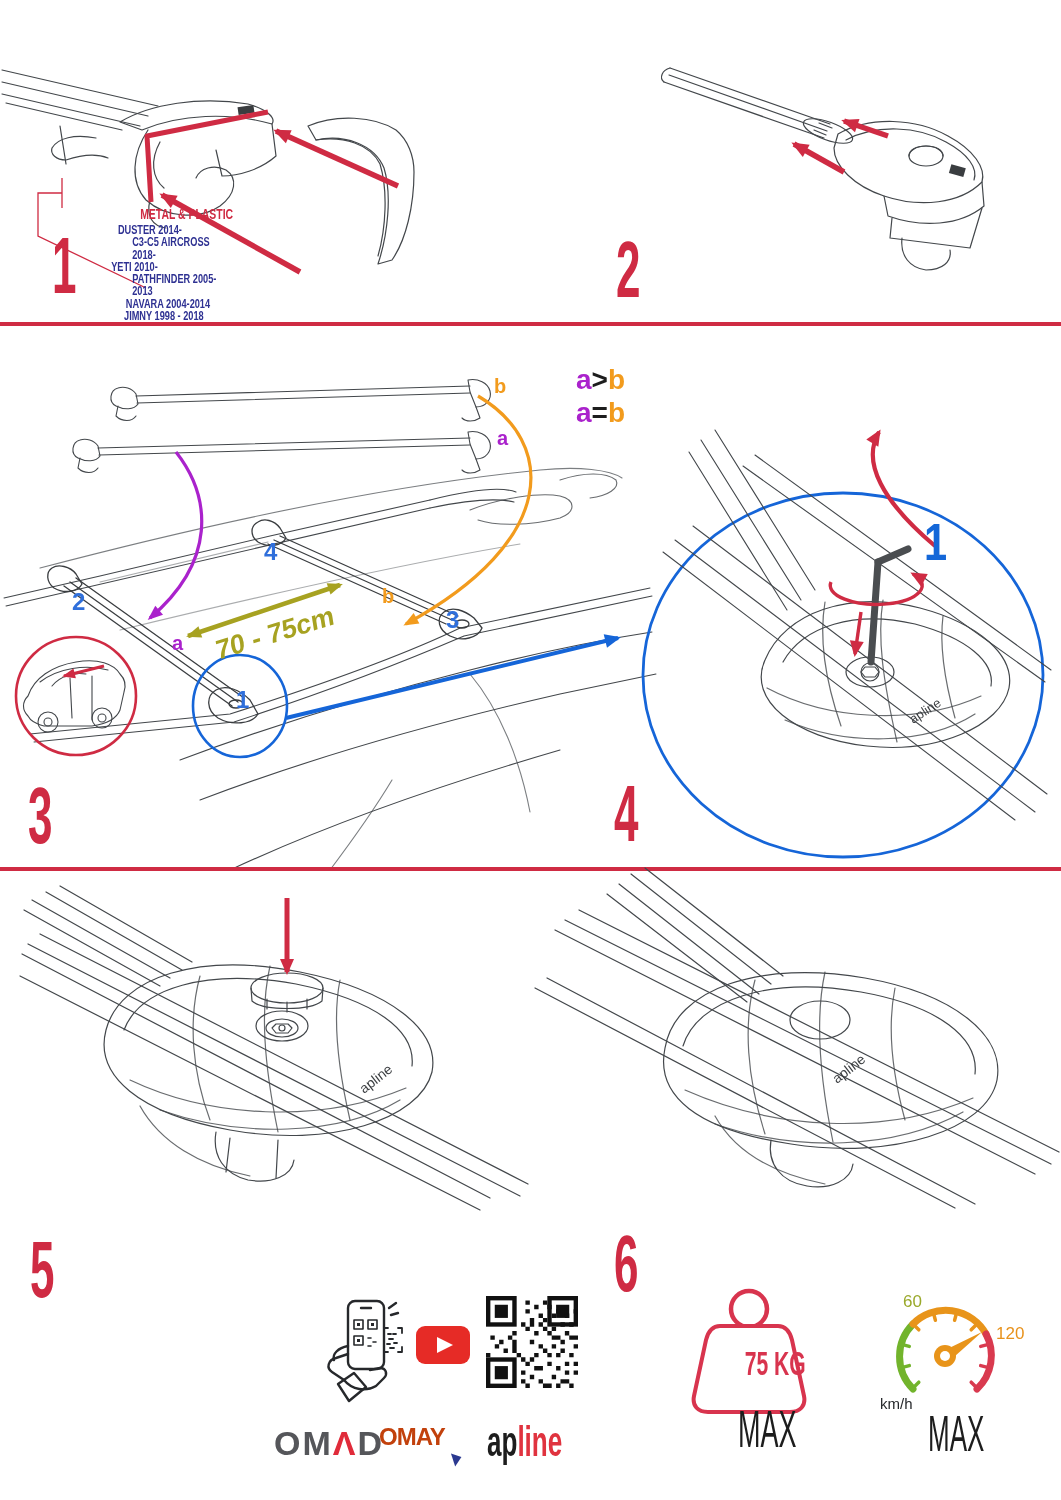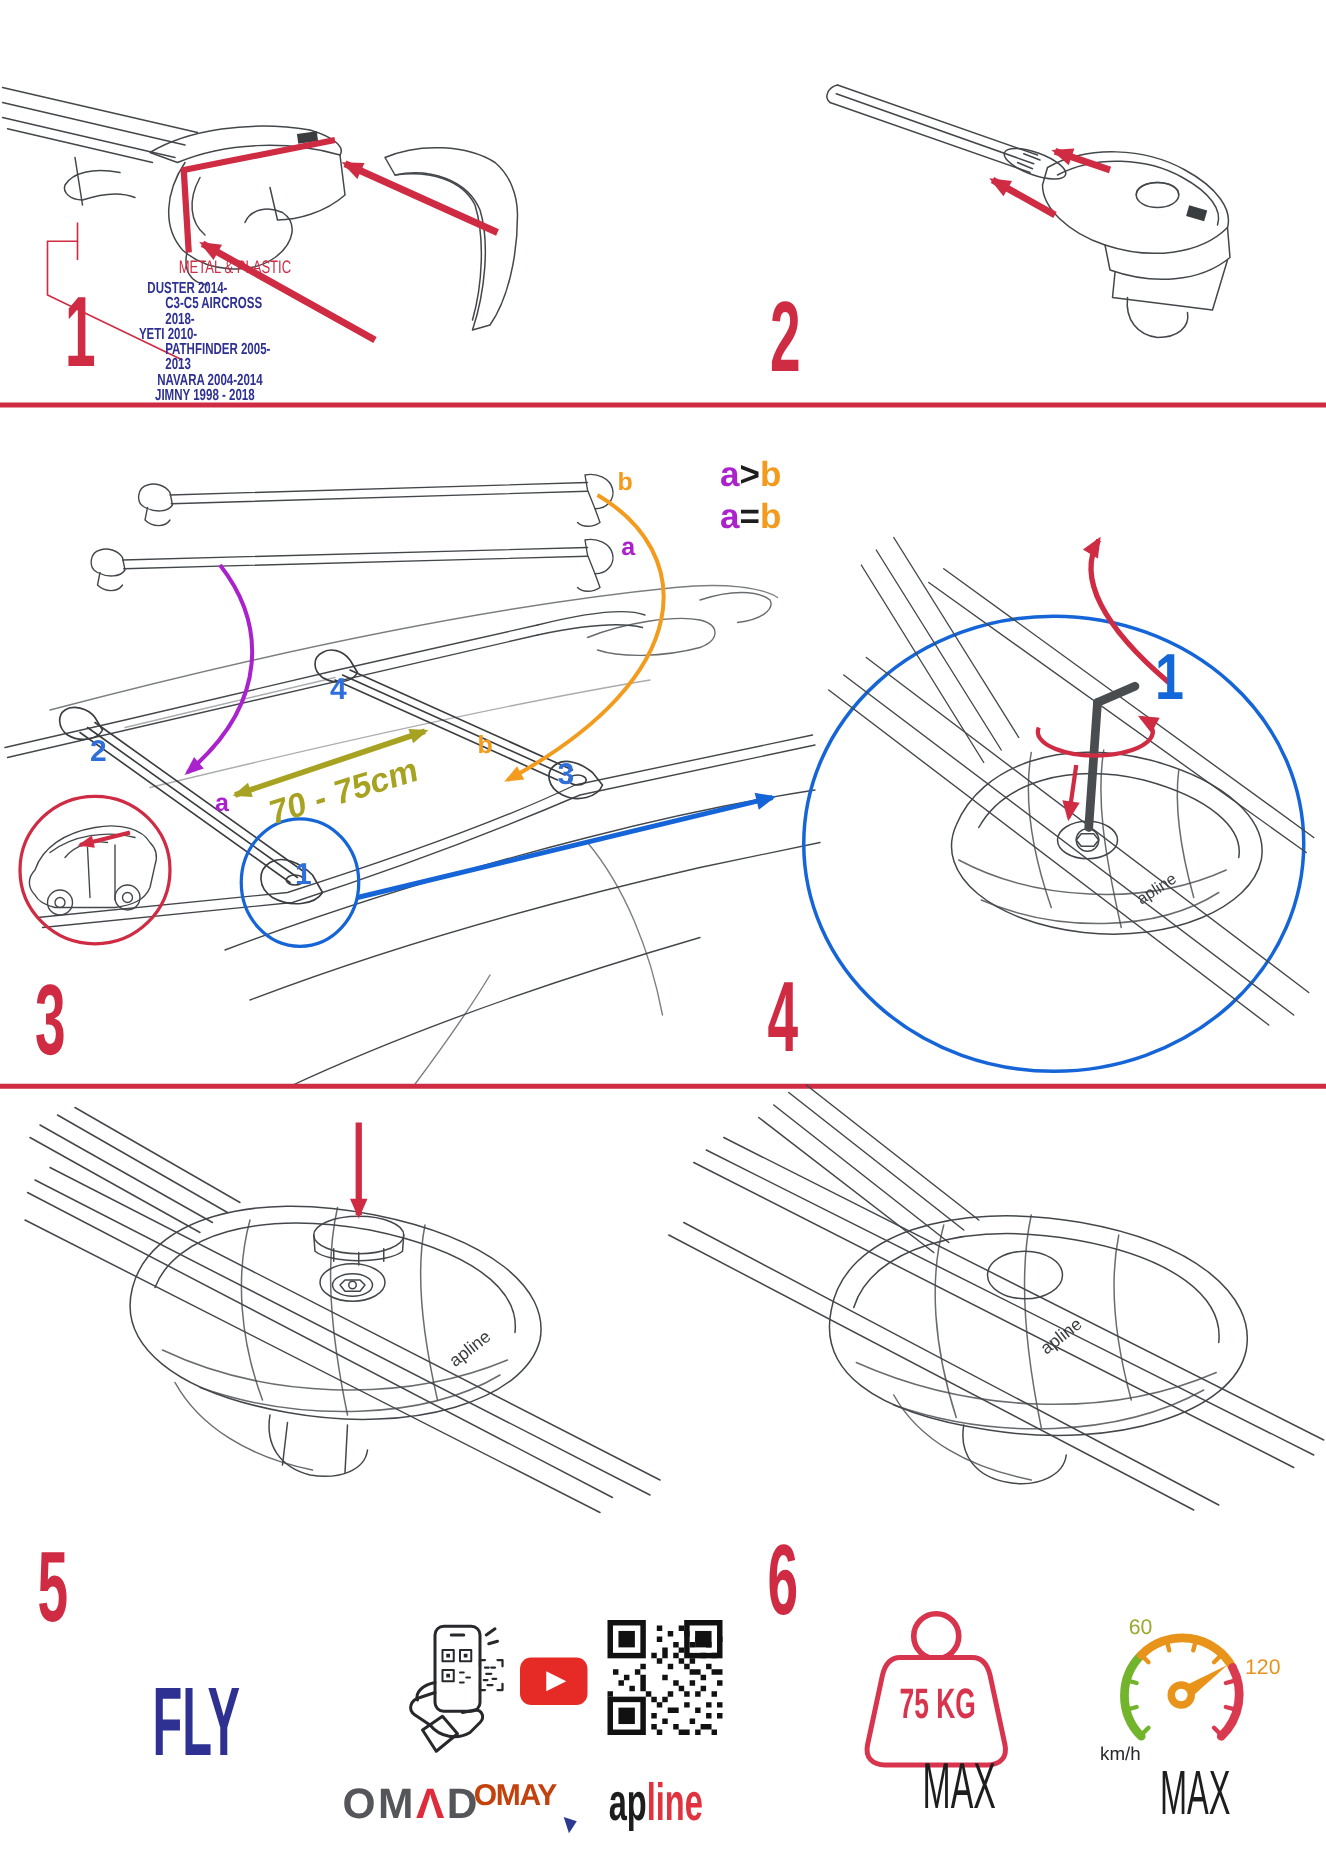--- a/index.html
+++ b/index.html
@@ -6,34 +6,34 @@
   html,body{background:#fff}
   body{font-family:"Liberation Sans",sans-serif}
   #page{position:relative;width:1061px;height:1500px;background:#fff;overflow:hidden}
   svg{position:absolute;overflow:visible}
   .divider{position:absolute;left:0;width:1061px;height:4px;background:#cf2b43}
   .stepnum{position:absolute;color:#cf2b43;font-weight:700;font-size:80px;line-height:.86}
   .stepnum span{display:inline-block;transform:scaleX(.55);transform-origin:0 0}
   .cx{display:inline-block;transform-origin:0 0}
   .rlist{position:absolute;left:93px;top:224px;width:140px;text-align:left;color:#2e3192;font-weight:700;font-size:12.8px;line-height:12.3px}
   .rlist .cx{transform-origin:100% 0;transform:scaleX(.72)}
-  .mtitle{position:absolute;left:93px;top:206px;width:140px;text-align:right;color:#cf2b43;font-weight:400;font-size:14.5px}
+  .mtitle{position:absolute;left:93px;top:206px;width:140px;text-align:right;color:#cf2b43;font-weight:700;font-size:14.5px}
   .mtitle .cx{transform-origin:100% 0;transform:scaleX(.72)}
   .lbl{position:absolute;font-weight:700}
   .blue{color:#2f6fdb}.pur{color:#aa22cc}.org{color:#f29b1d}.blk{color:#1d1d1d}
   .legend{font-size:28px;line-height:1;letter-spacing:0}
   .poslbl{font-size:24px}.midlbl{font-size:20px}
   .dist{position:absolute;left:186px;top:618px;width:178px;text-align:center;color:#a7a221;font-weight:700;font-size:27px;transform:rotate(-17deg) skewX(-8deg)}
   .seq{position:absolute;left:872px;top:372px;font-size:46px;font-weight:700;line-height:1}
   .seq .cx{transform-origin:0 0;transform:scaleX(.82)}
   .callout1{position:absolute;left:924px;top:512px;font-size:52px;font-weight:700;color:#1467d8}
   .callout1 .cx{transform-origin:0 0;transform:scaleX(.8)}
   .maxwrap{position:absolute;text-align:right;color:#1d1d1d;font-weight:400;font-size:52px;line-height:.9}
   .maxwrap .cx{transform-origin:50% 0;transform:scaleX(.52)}
-  .kg{position:absolute;left:676px;top:1344px;width:148px;text-align:center;color:#d8344e;font-weight:700;font-size:34px}
+  .kg{position:absolute;left:676px;top:1344px;width:148px;text-align:right;color:#d8344e;font-weight:700;font-size:34px}
   .kg .cx{transform-origin:50% 0;transform:scaleX(.62)}
   .kmh{position:absolute;left:880px;top:1395px;width:130px;text-align:left;color:#26282b;font-weight:400;font-size:15px}
   .fly{position:absolute;left:122px;top:1342px;color:#2e3192;font-weight:700;font-size:78px;line-height:.9}
   .fly .cx{transform-origin:0 0;transform:scaleX(.5)}
   .accpart{position:absolute;left:62px;top:1412px;font-size:44px;font-weight:700;line-height:1}
   .accpart .cx{transform-origin:0 0;transform:scaleX(.68)}
   .omad{position:absolute;left:274px;top:1424px;font-size:34px;font-weight:700;letter-spacing:2px;color:#55565a}
   .omay{position:absolute;left:379px;top:1423px;font-size:24px;font-weight:700;color:#c2410c;letter-spacing:-1px}
   .apline{position:absolute;left:487px;top:1418px;font-size:42px;font-weight:700}
   .apline .cx{transform-origin:0 0;transform:scaleX(.62)}
@@ -328,21 +328,20 @@
         <path d="M360,120 C352,160 358,208 370,252" opacity=".8"></path>
         <ellipse cx="285" cy="152" rx="30" ry="19"></ellipse>
         <path d="M236,272 C232,296 246,314 272,318 C296,322 316,312 318,296"></path>
         <path d="M180,248 C200,284 240,306 290,316" opacity=".8"></path>
       </g>
     </g>
     <text x="302" y="216" font-size="14" fill="#3a3d40" transform="rotate(-38 302 216)">apline</text>
   </svg>
   <div class="stepnum" style="left:614px;top:1230px"><span>6</span></div>
 
-  <div class="fly"><span class="cx">FLY</span></div>
   <div class="omad"><span>OM</span><span style="color:#e02b3a">Λ</span><span>D</span></div>
   <div class="omay">OMAY</div>
   <div class="ytick"></div>
   <div class="apline"><span class="cx"><span style="color:#1d1d1d">ap</span><span style="color:#e0333f">line</span></span></div>
 
   <svg style="left:318px;top:1298px" width="92" height="110" viewBox="0 0 92 110">
     <g stroke="#26282b" stroke-width="2.4" fill="none" stroke-linecap="round" stroke-linejoin="round">
       <rect x="30" y="3" width="36" height="68" rx="7"></rect>
       <path d="M43,10 L53,10"></path>
       <g stroke-width="1.6">

